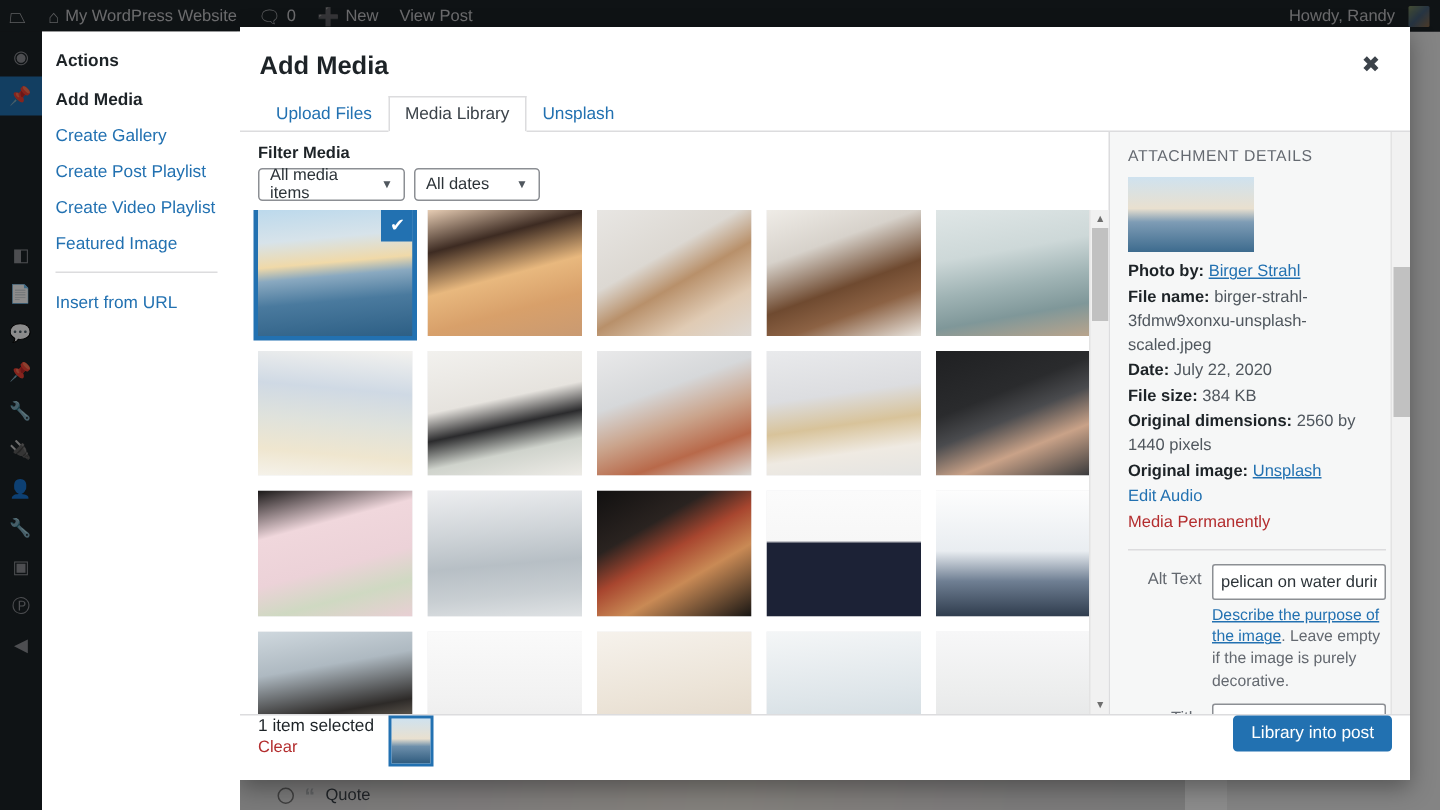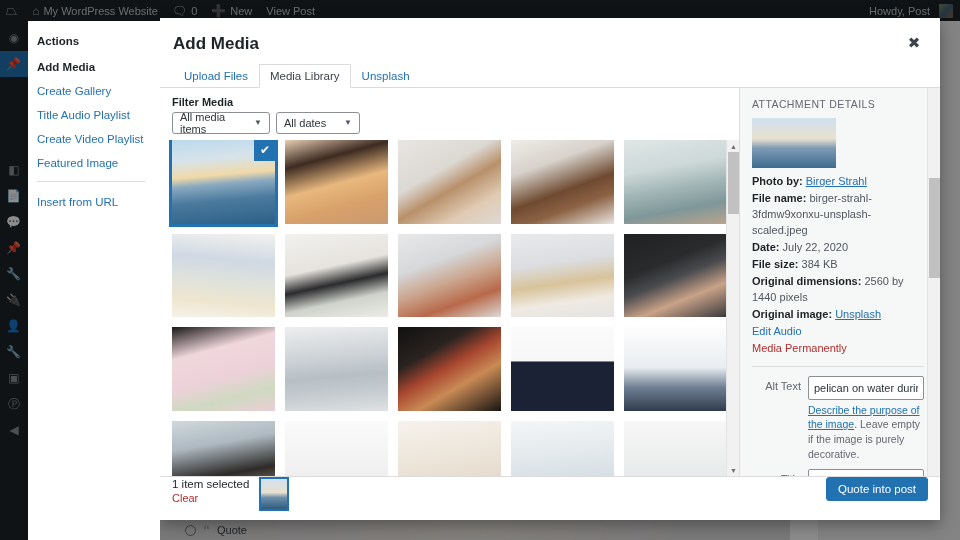--- a/index.html
+++ b/index.html
@@ -247,21 +247,21 @@
     </span>
     <span class="ab-item">
       <span class="ab-icon">➕</span>
       <span>New</span>
     </span>
     <span class="ab-item">
       <span>View Post</span>
     </span>
     <span class="ab-spacer"></span>
     <span class="ab-item">
-      <span>Howdy, Post</span>
+      <span>Howdy, Randy</span>
       <span class="ab-avatar"></span>
     </span>
   </div>
 
   <div class="adminmenu">
     <div class="am-item">◉</div>
     <div class="am-item current">📌</div>
     <div class="am-sub cur">All</div>
     <div class="am-sub">Add</div>
     <div class="am-sub">Ca</div>
@@ -288,21 +288,21 @@
     <span class="bg-quoteglyph">“</span>
     <span>Quote</span>
   </div>
 
   <div class="modal-backdrop"></div>
 
   <div class="actions-panel">
     <div class="act-title">Actions</div>
     <div class="act-item current">Add Media</div>
     <div class="act-item">Create Gallery</div>
-    <div class="act-item">Title Audio Playlist</div>
+    <div class="act-item">Create Post Playlist</div>
     <div class="act-item">Create Video Playlist</div>
     <div class="act-item">Featured Image</div>
     <div class="act-sep"></div>
     <div class="act-item">Insert from URL</div>
   </div>
 
   <div class="media-modal">
     <button class="modal-close">✖</button>
     <div class="modal-title">Add Media</div>
 
@@ -465,17 +465,17 @@
         </div>
       </div>
     </div>
 
     <div class="modal-foot">
       <div>
         <div class="sel-text">1 item selected</div>
         <a class="clear-lnk">Clear</a>
       </div>
       <div class="sel-thumb"></div>
-      <button class="insert-btn">Quote into post</button>
+      <button class="insert-btn">Library into post</button>
     </div>
   </div>
 
 </div>
 
 </body></html>

